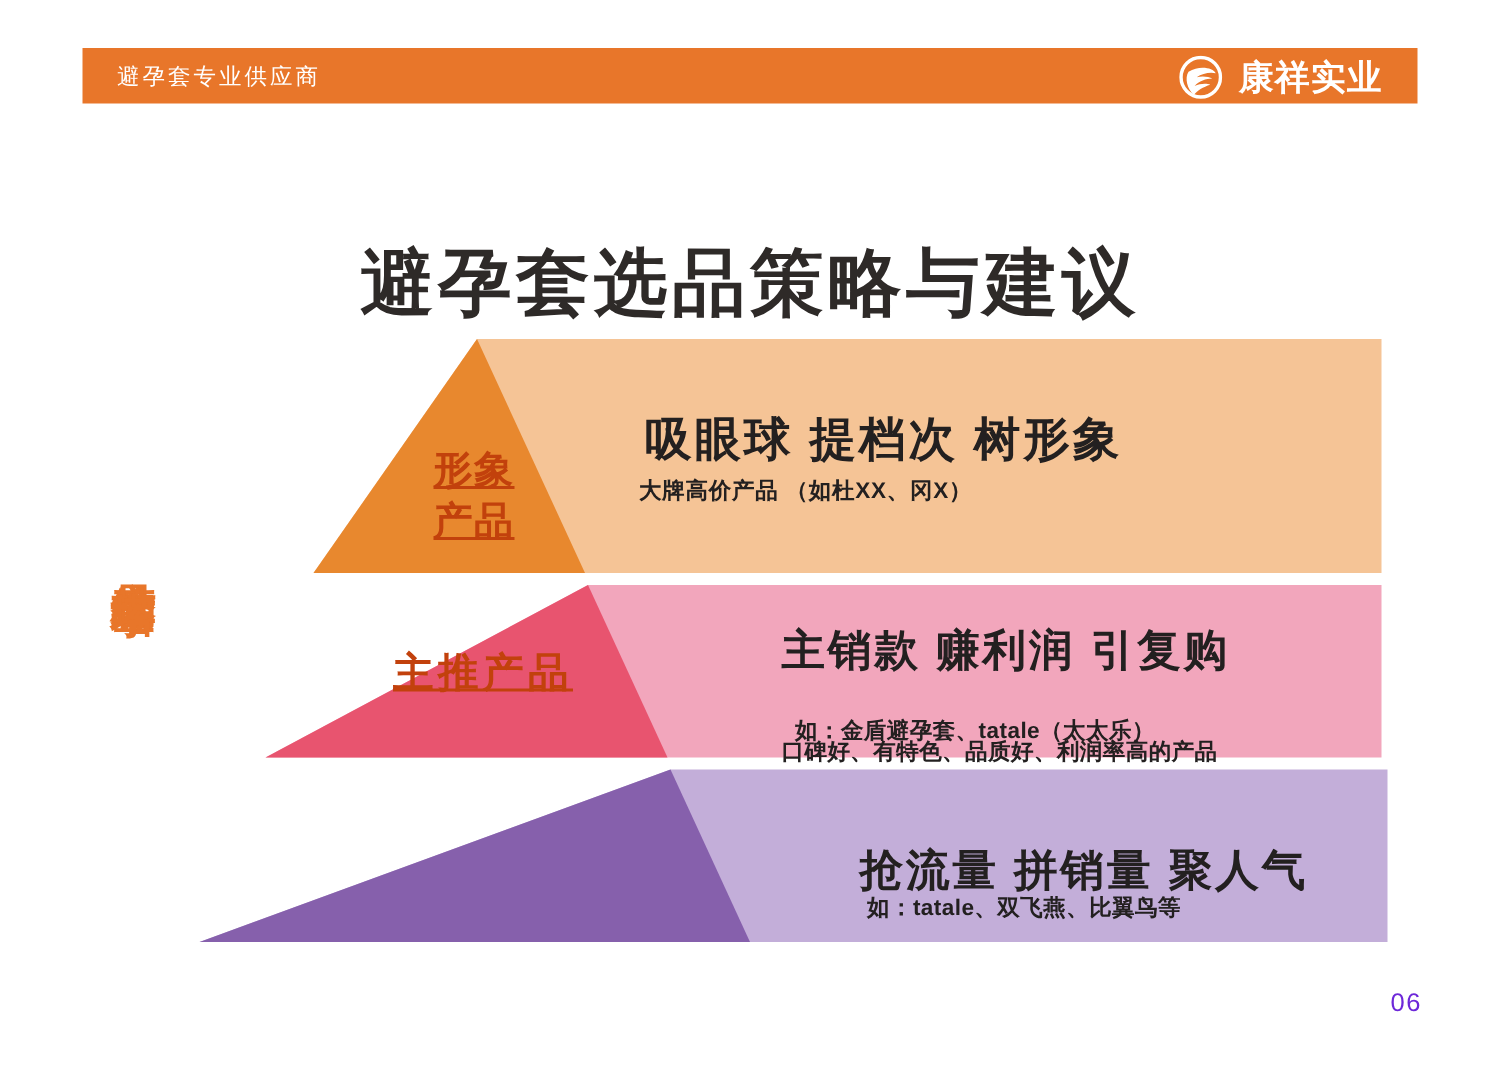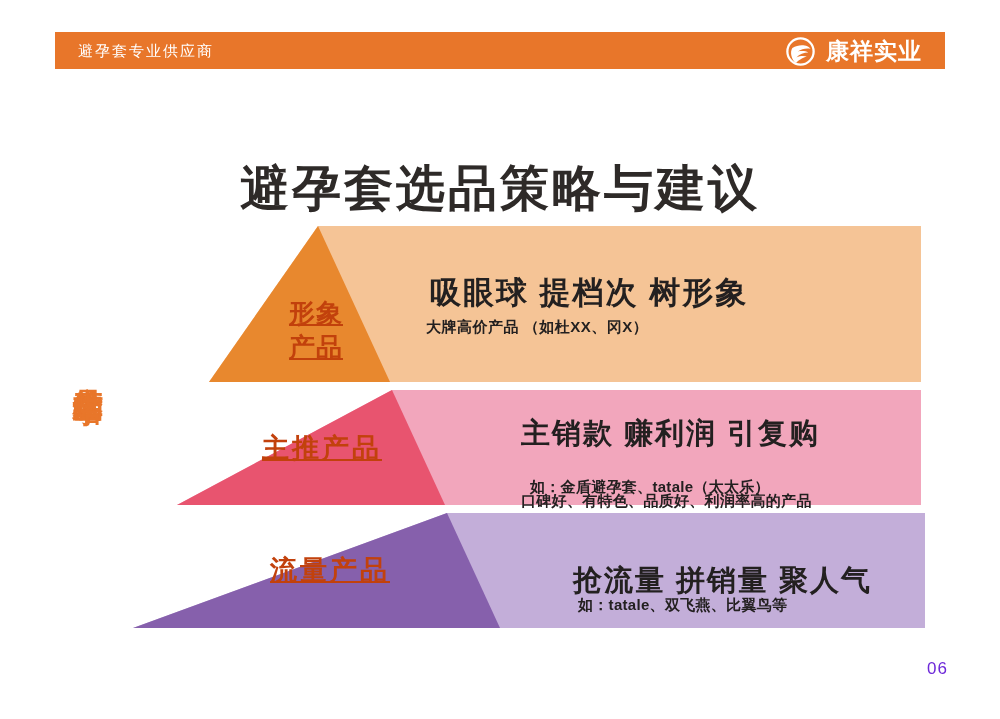--- a/index.html
+++ b/index.html
@@ -215,19 +215,18 @@
   <div class="tier-label" id="tier1-label">形象
 产品</div>
   <div class="tier-head" id="tier1-head">吸眼球 提档次 树形象</div>
   <div class="tier-sub" id="tier1-sub">大牌高价产品 （如杜XX、冈X）</div>
 
   <div class="tier-label" id="tier2-label">主推产品</div>
   <div class="tier-head" id="tier2-head">主销款 赚利润 引复购</div>
   <div class="tier-sub" id="tier2-sub-1">口碑好、有特色、品质好、利润率高的产品</div>
   <div class="tier-sub" id="tier2-sub-2">如：金盾避孕套、tatale（太太乐）</div>
 
-  <div class="tier-label" id="tier3-label">流量产品</div>
   <div class="tier-head" id="tier3-head">抢流量 拼销量 聚人气</div>
   <div class="tier-sub" id="tier3-sub-2">如：tatale、双飞燕、比翼鸟等</div>
 
   <div id="page-number">06</div>
 
 </div>
 
 </body></html>

